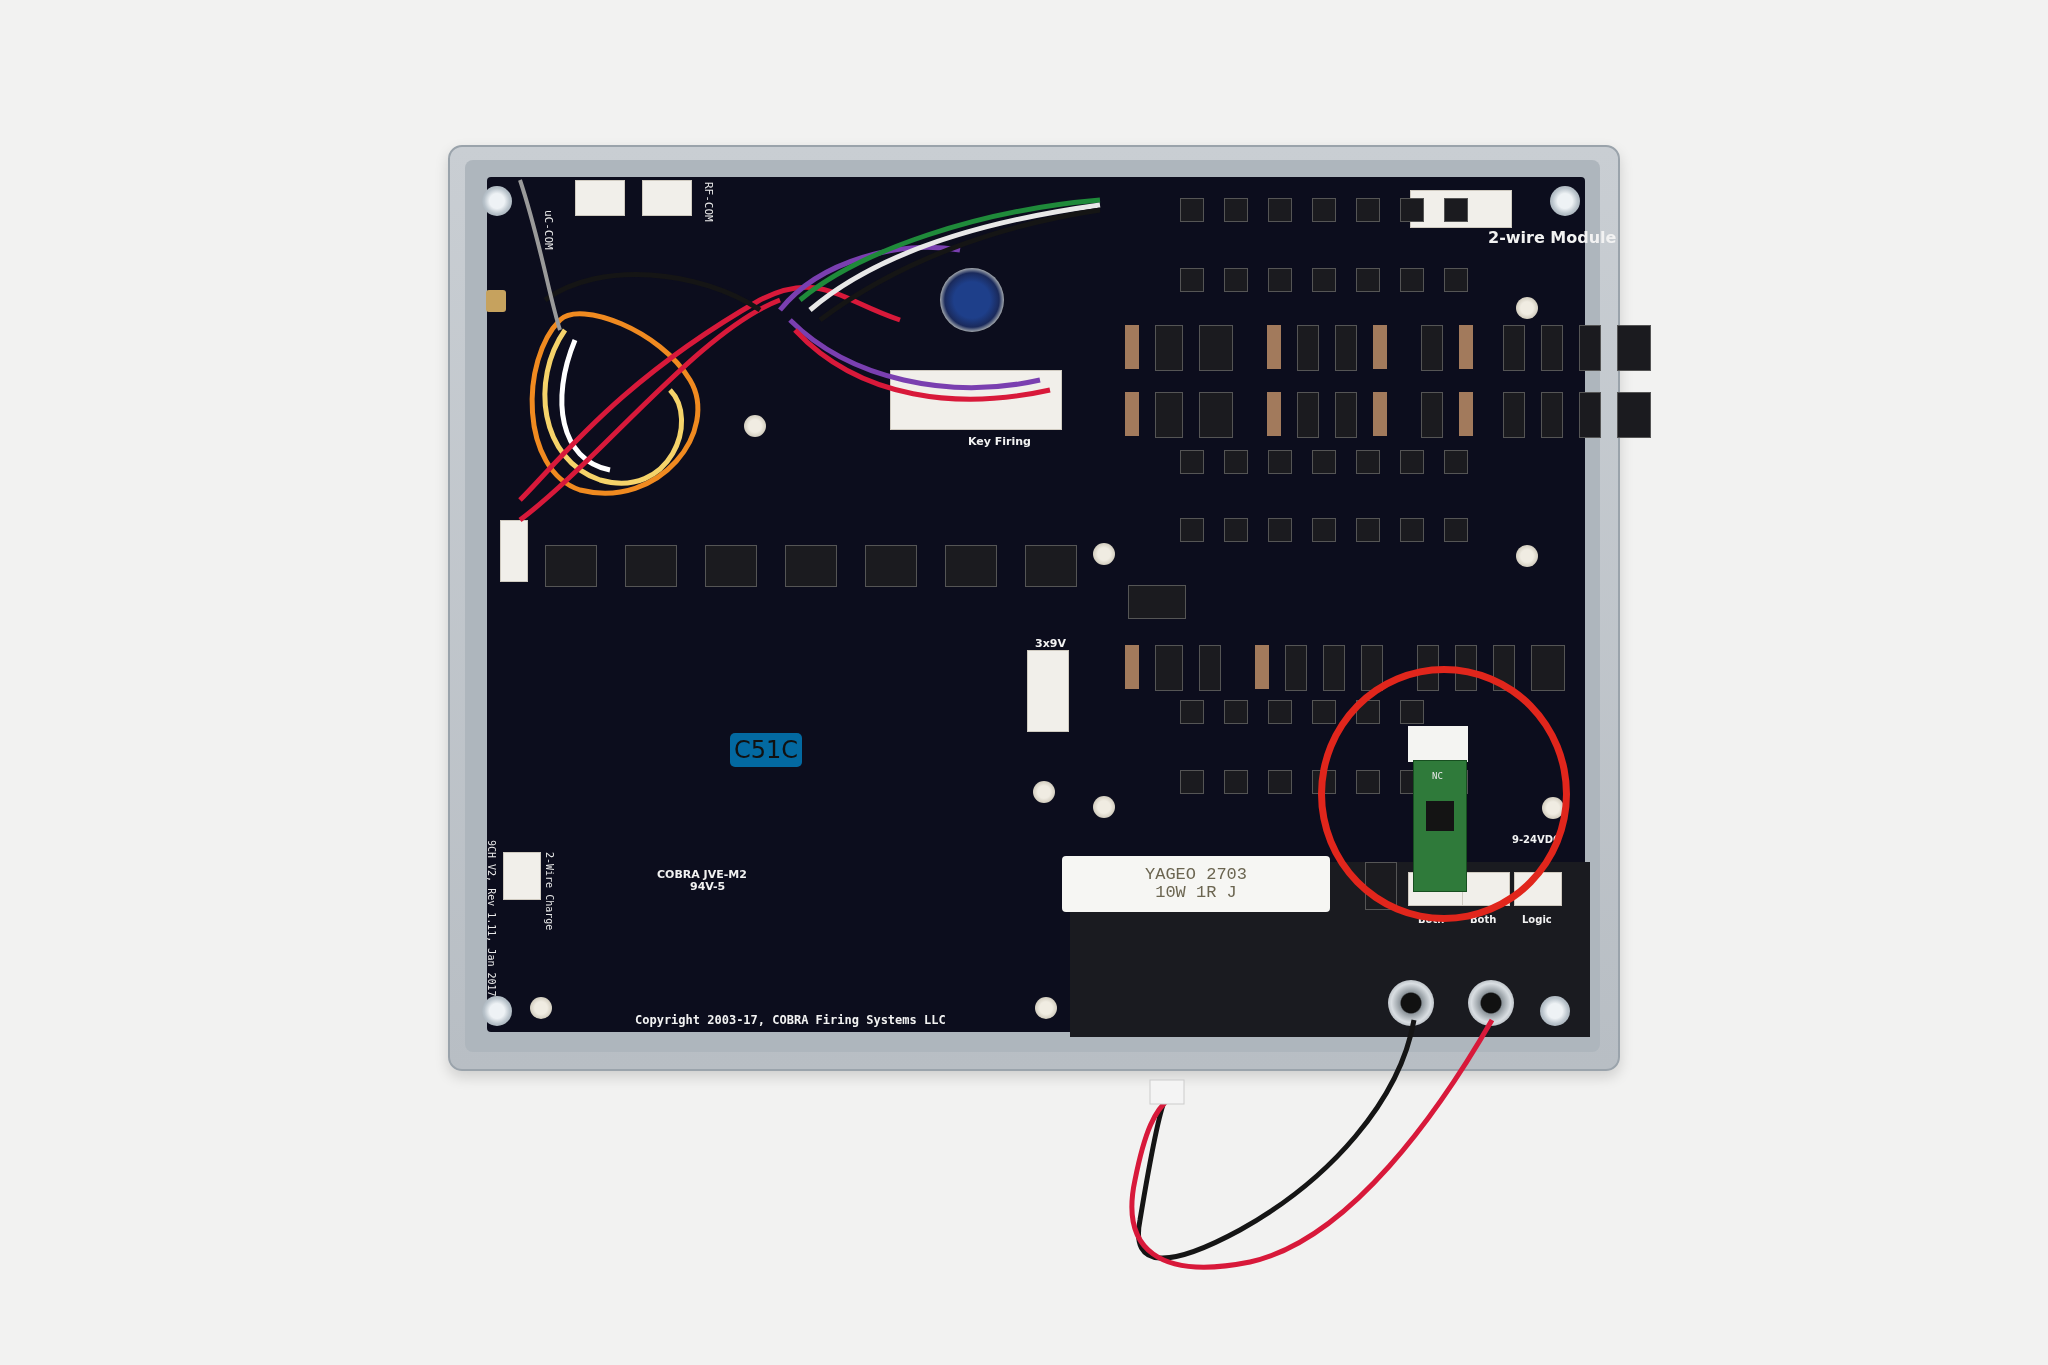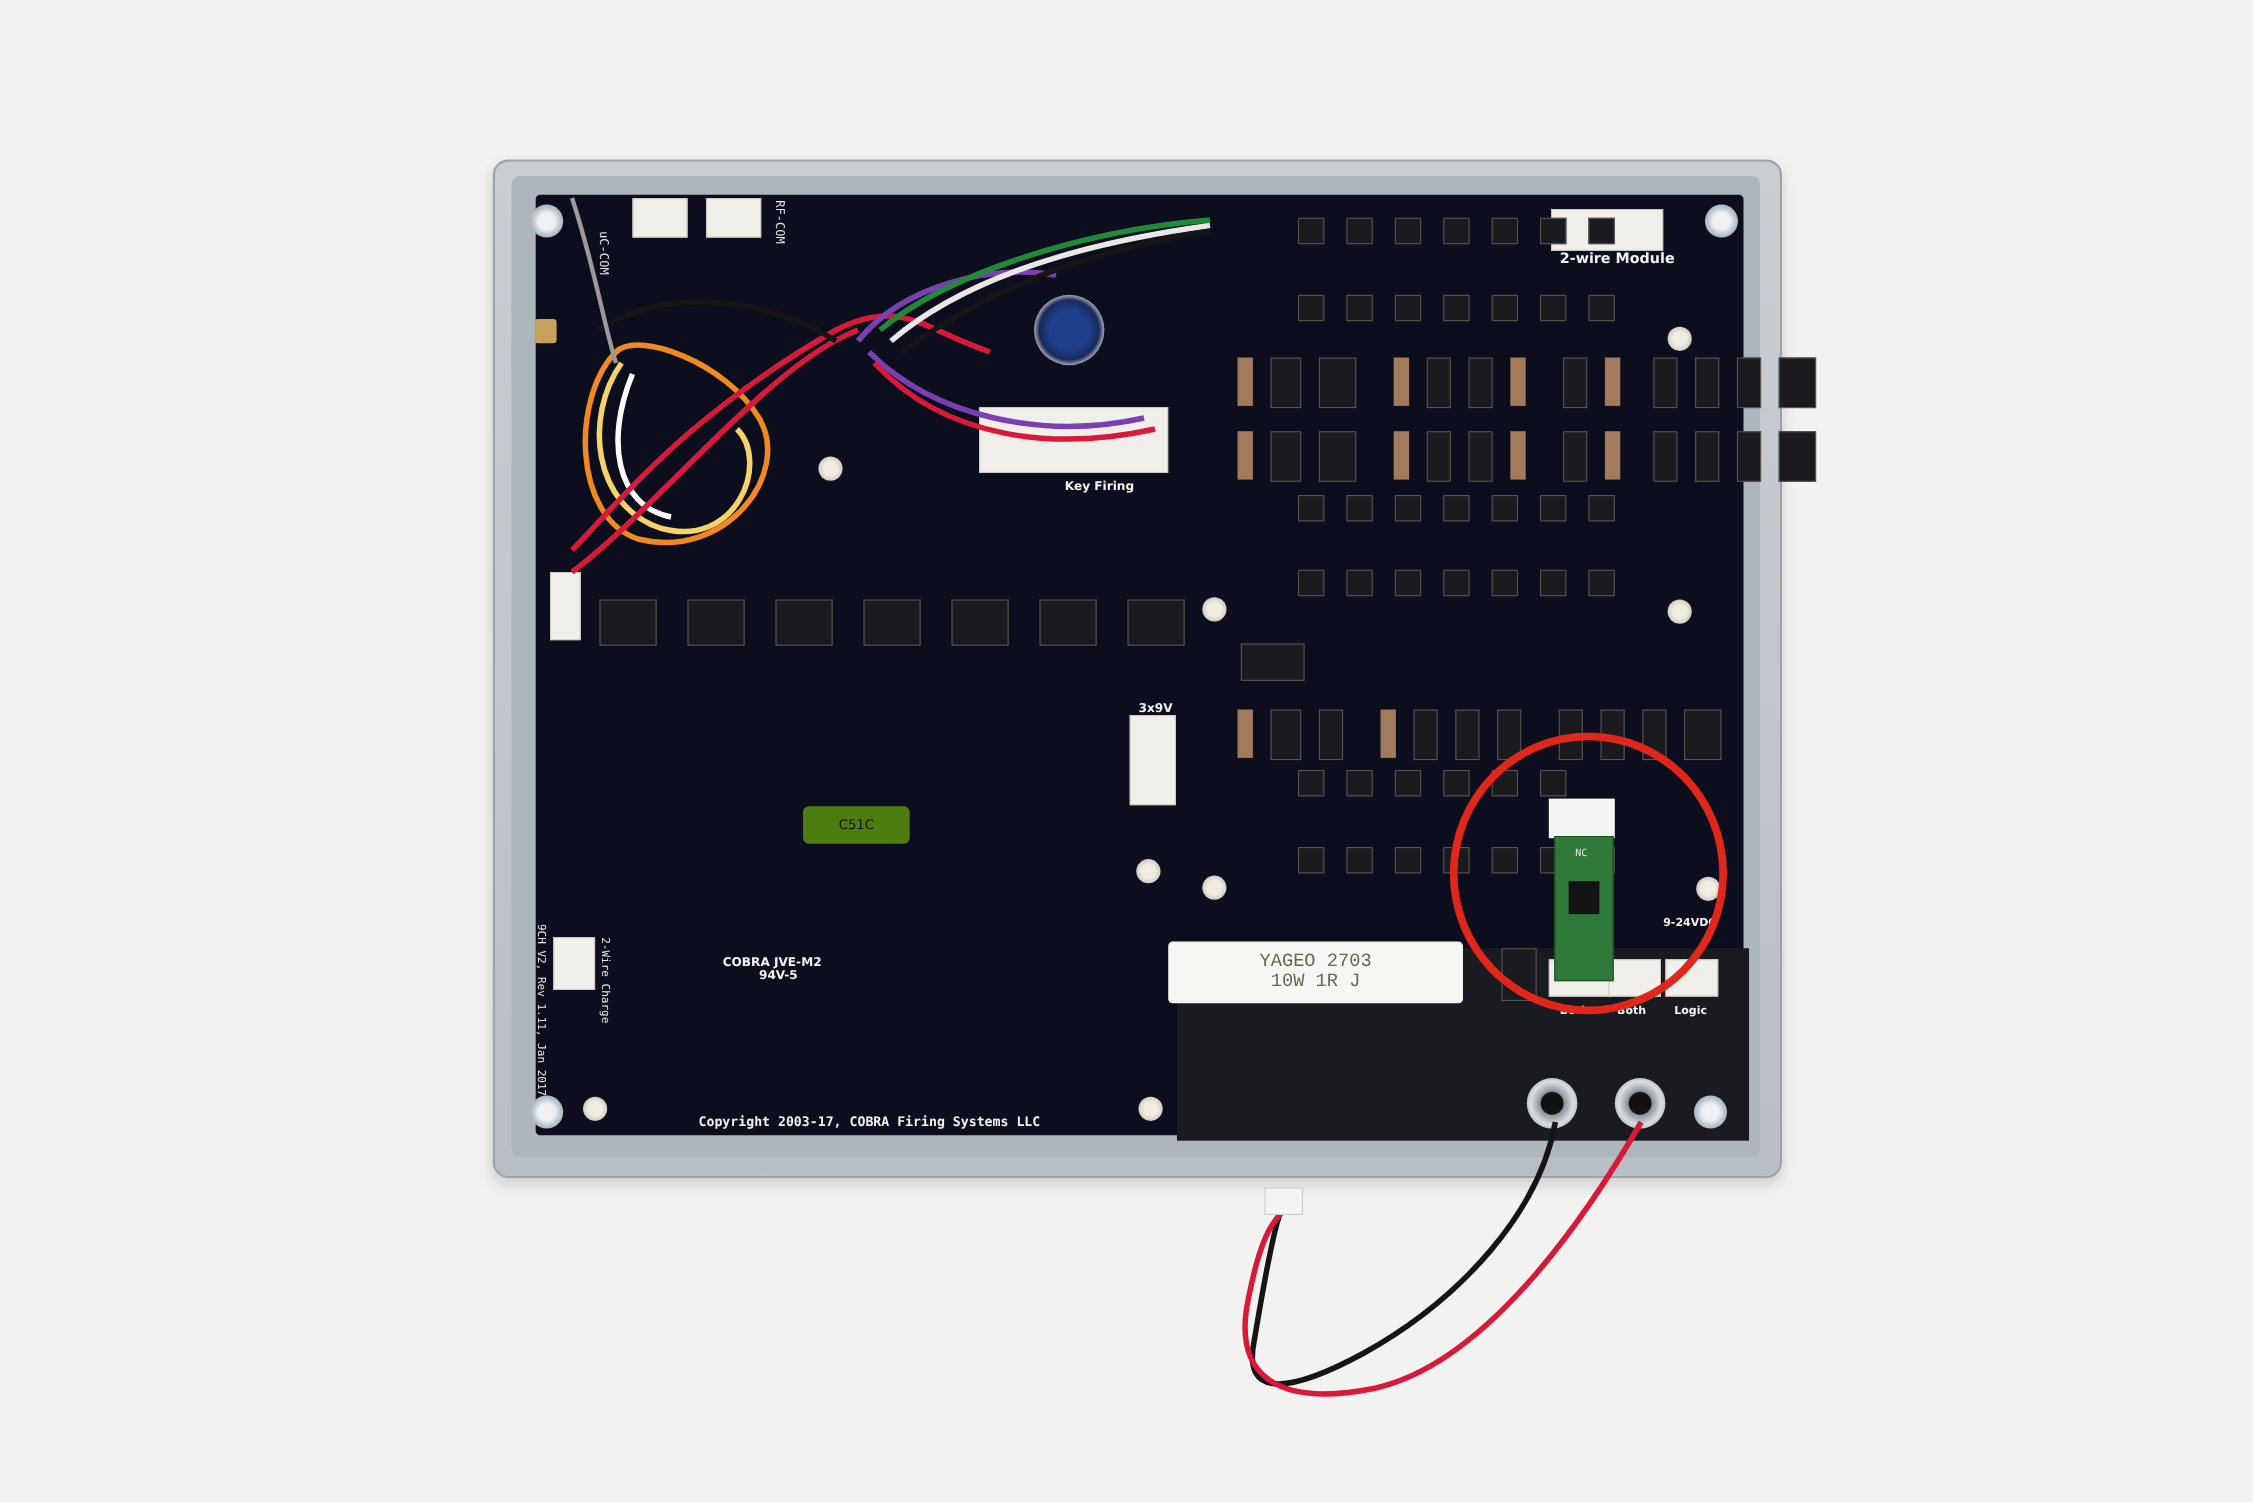--- a/index.html
+++ b/index.html
@@ -9,21 +9,21 @@
   #case-inner{left:465px;top:160px;width:1135px;height:892px;background:#aeb6bd;border-radius:8px;}
   #pcb{left:487px;top:177px;width:1098px;height:855px;background:#0c0d1d;border-radius:4px;}
   #pcb-cut{left:1070px;top:862px;width:520px;height:175px;background:#1a1b20;}
   .standoff{width:30px;height:30px;border-radius:50%;background:radial-gradient(circle,#eef2f5 35%,#b9c3cb 60%,#8d979f 100%);}
   .screw{width:22px;height:22px;border-radius:50%;background:radial-gradient(circle,#f0ece2 40%,#b5ae9c 100%);}
   .silk{color:#e8e8e8;font-size:11px;white-space:nowrap;font-family:"DejaVu Sans Mono",monospace;}
   .silk-b{color:#f2f2f2;font-size:12px;font-weight:bold;white-space:nowrap;}
   .chip{background:#1b1b1f;border:1px solid #555;}
   .conn{background:#f1efea;border:1px solid #cfcac0;}
   #resistor{left:1062px;top:856px;width:268px;height:56px;background:#f6f6f3;border-radius:4px;text-align:center;font-family:"Liberation Mono",monospace;color:#6b6550;font-size:17px;line-height:18px;padding-top:10px;box-sizing:border-box;}
-  #c51c{left:730px;top:733px;width:97px;height:34px;background:#4d7c0f;border-radius:5px;text-align:center;line-height:34px;font-size:12px;color:#111;}
+  #c51c{left:730px;top:733px;width:72px;height:34px;background:#0369a1;border-radius:5px;text-align:center;line-height:34px;font-size:24px;color:#111;}
   #highlight{left:1318px;top:666px;width:252px;height:256px;border:7px solid #e1261c;border-radius:50%;box-sizing:border-box;}
   #module{left:1413px;top:760px;width:52px;height:130px;background:#2f7a3a;border:1px solid #174f20;}
   #module-hdr{left:1408px;top:726px;width:60px;height:36px;background:#f4f4f2;}
   .jack{width:46px;height:46px;border-radius:50%;background:radial-gradient(circle,#111 30%,#8e969c 34%,#d9dee2 60%,#7b838a 100%);}
 </style>
 </head>
 <body>
 
 <div id="case" class="abs"></div>
 <div id="case-inner" class="abs"></div>
@@ -43,21 +43,21 @@
 <div class="abs screw" style="left:1093px;top:796px"></div>
 <div class="abs screw" style="left:1033px;top:781px"></div>
 <div class="abs screw" style="left:1542px;top:797px"></div>
 <div class="abs screw" style="left:744px;top:415px"></div>
 
 <div class="abs conn" style="left:575px;top:180px;width:48px;height:34px"></div>
 <div class="abs conn" style="left:642px;top:180px;width:48px;height:34px"></div>
 <div class="abs silk" style="left:555px;top:210px;transform:rotate(90deg);transform-origin:left top">uC-COM</div>
 <div class="abs silk" style="left:715px;top:182px;transform:rotate(90deg);transform-origin:left top">RF-COM</div>
 <div class="abs conn" style="left:1410px;top:190px;width:100px;height:36px"></div>
-<div class="abs silk-b" style="left:1418px;top:228px;font-size:13px">2-wire Module</div>
+<div class="abs silk-b" style="left:1488px;top:228px;font-size:16px">2-wire Module</div>
 
 <div class="abs" style="left:1180px;top:198px;display:flex;gap:20px">
   <div class="chip" style="width:22px;height:22px"></div>
     <div class="chip" style="width:22px;height:22px"></div>
     <div class="chip" style="width:22px;height:22px"></div>
     <div class="chip" style="width:22px;height:22px"></div>
     <div class="chip" style="width:22px;height:22px"></div>
     <div class="chip" style="width:22px;height:22px"></div>
     <div class="chip" style="width:22px;height:22px"></div>
 </div>

